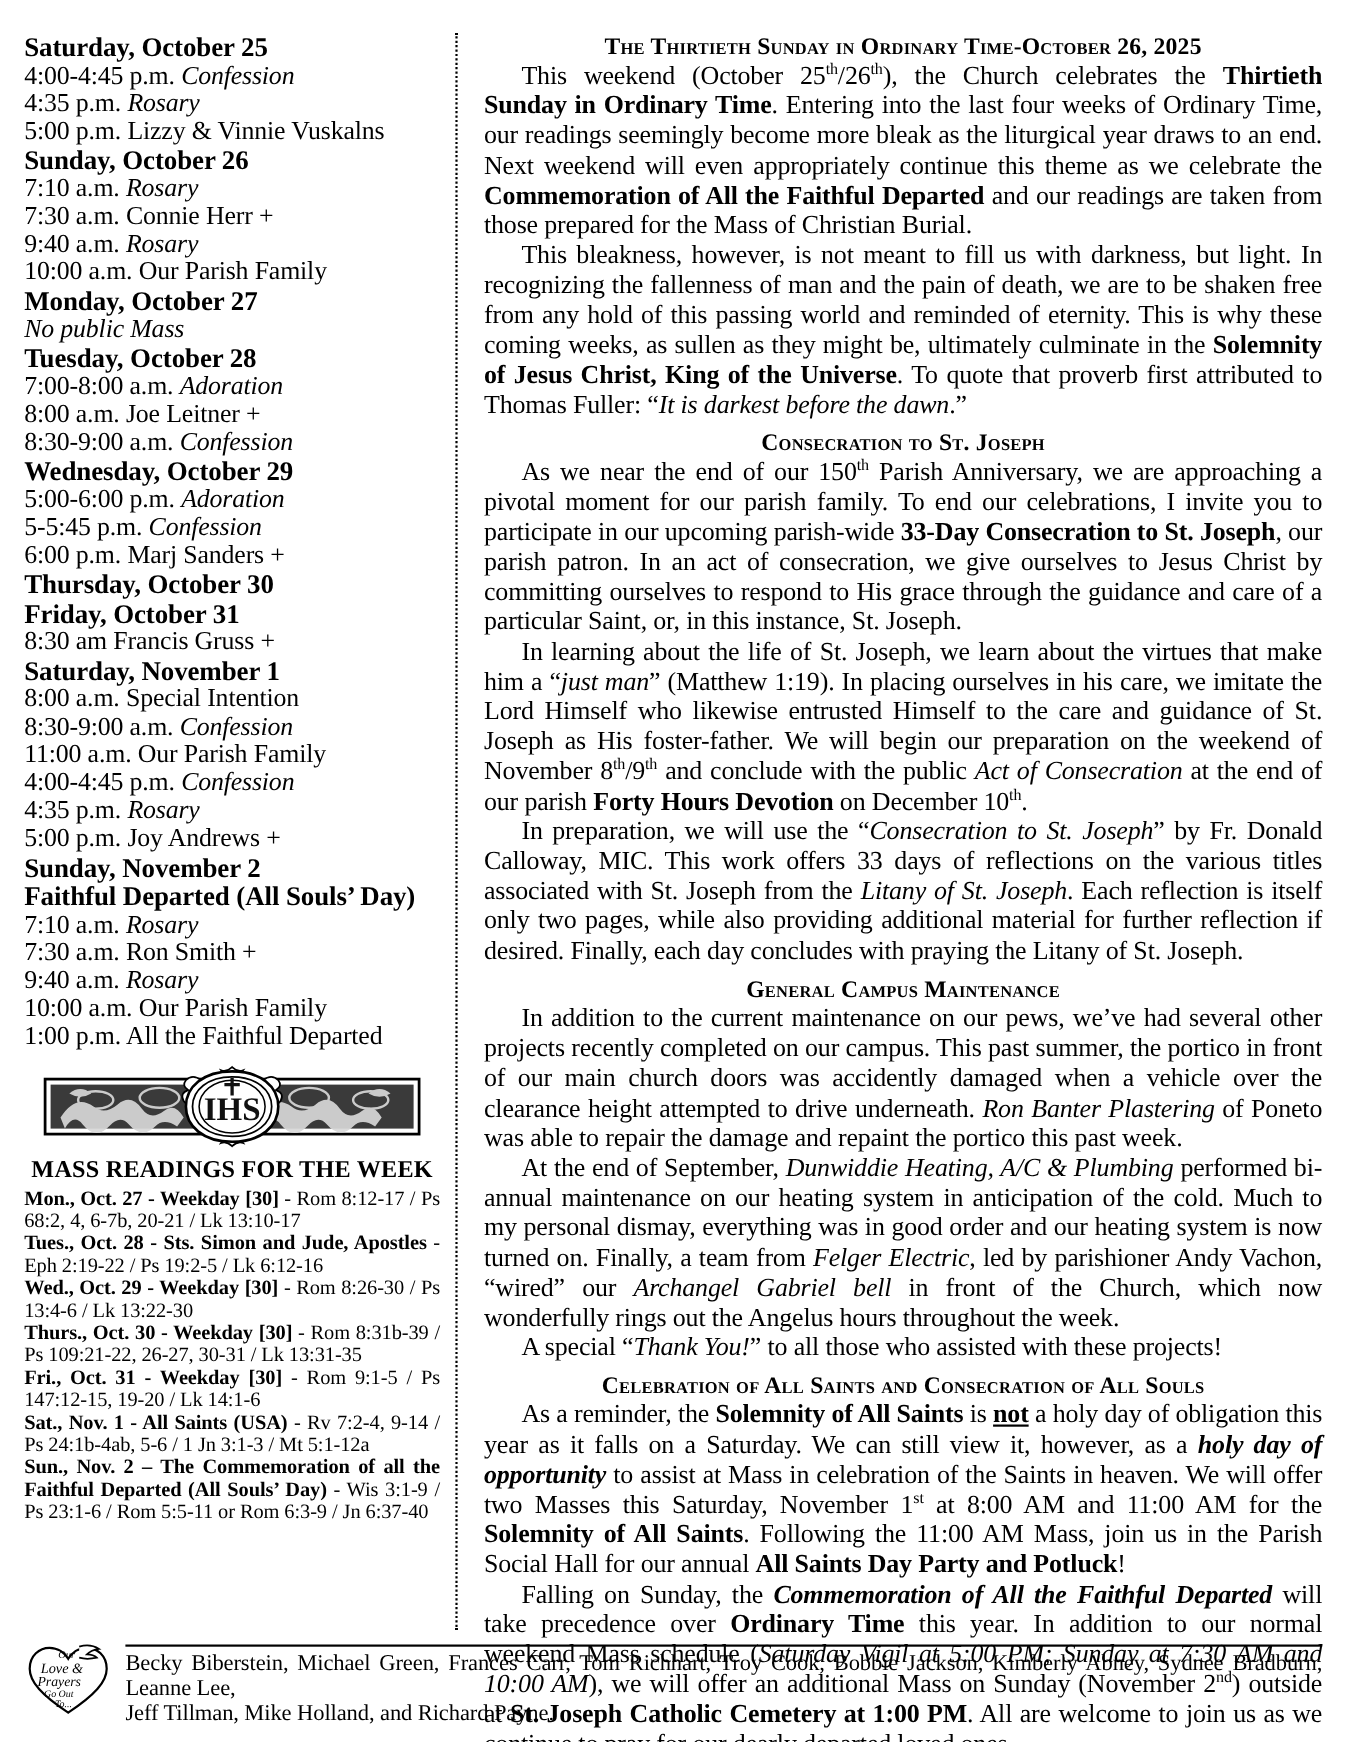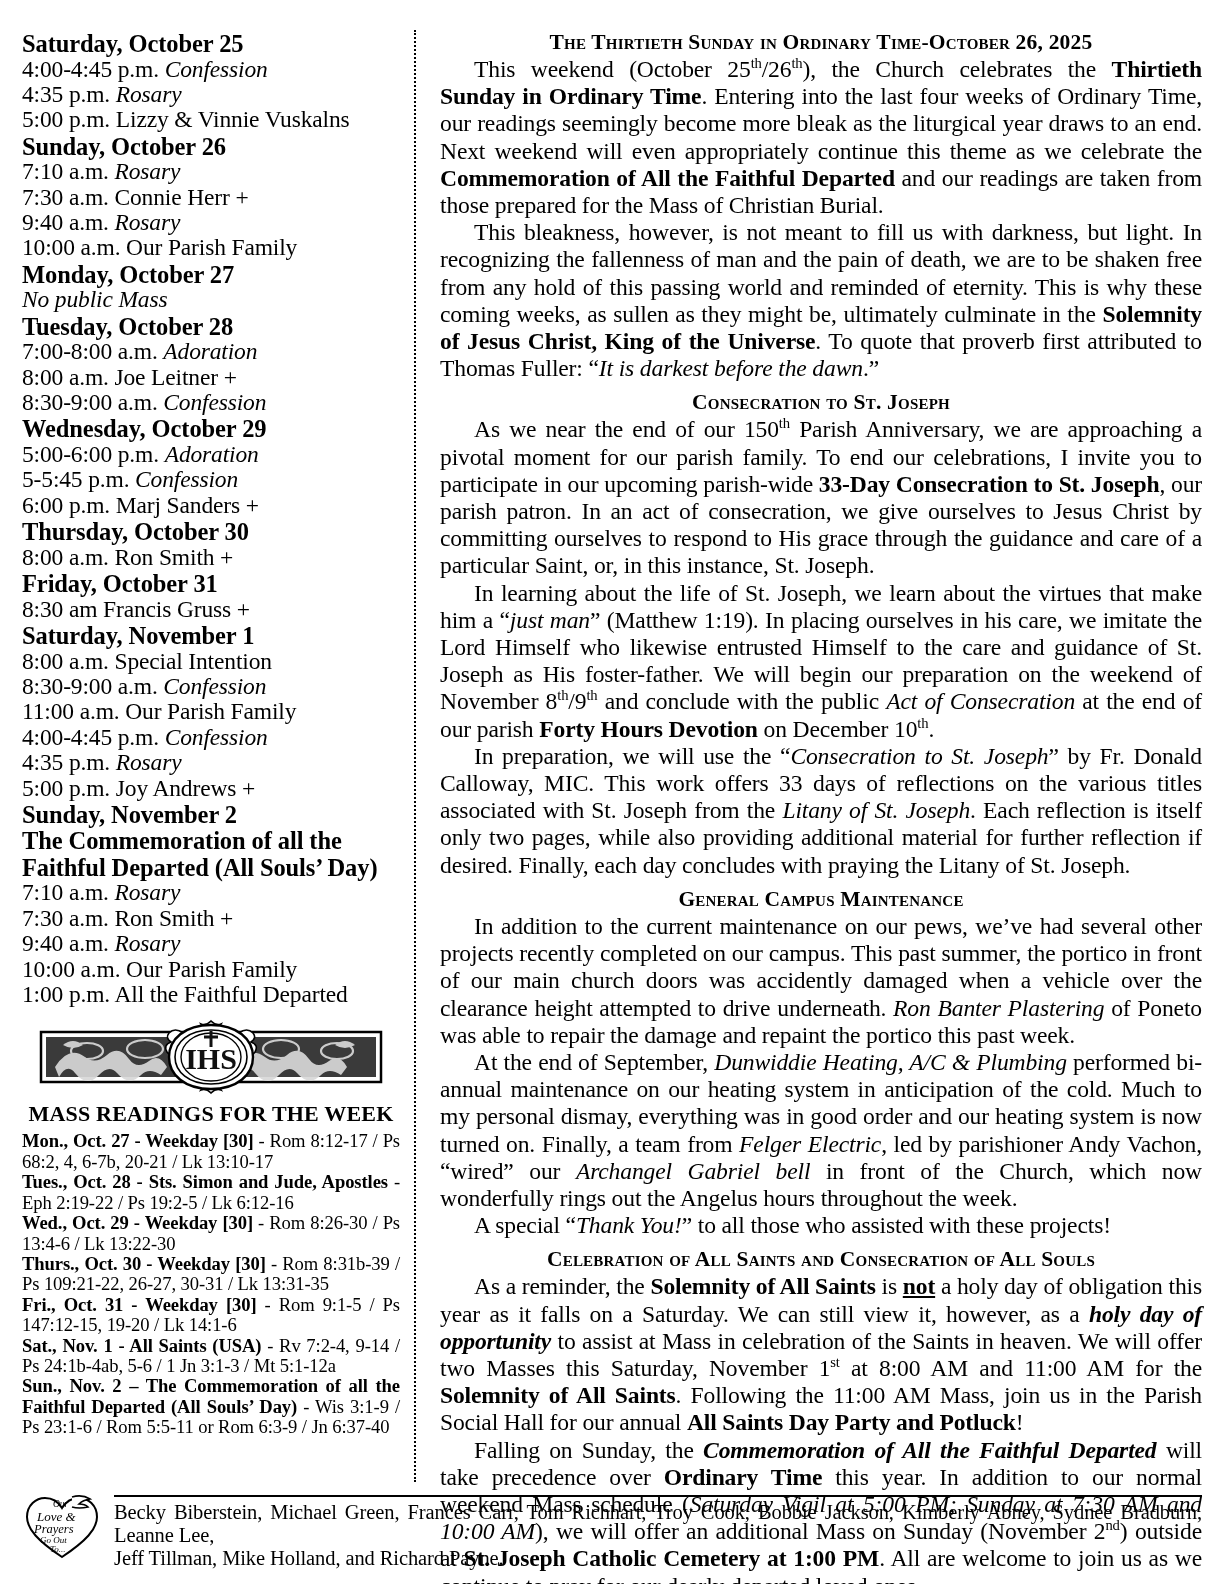--- a/index.html
+++ b/index.html
@@ -168,32 +168,30 @@
           <div class="mass-line"><span class="it">No public Mass</span></div>
           <div class="day-head">Tuesday, October 28</div>
           <div class="mass-line"><span>7:00-8:00 a.m.  </span><span class="it">Adoration</span></div>
           <div class="mass-line"><span>8:00 a.m.  </span><span>Joe Leitner +</span></div>
           <div class="mass-line"><span>8:30-9:00 a.m.  </span><span class="it">Confession</span></div>
           <div class="day-head">Wednesday, October 29</div>
           <div class="mass-line"><span>5:00-6:00 p.m.  </span><span class="it">Adoration</span></div>
           <div class="mass-line"><span>5-5:45 p.m.  </span><span class="it">Confession</span></div>
           <div class="mass-line"><span>6:00 p.m.  </span><span>Marj Sanders +</span></div>
           <div class="day-head">Thursday, October 30</div>
-          <div class="mass-line"><span>8:00 a.m.  </span><span>Ron Smith +</span></div>
           <div class="day-head">Friday, October 31</div>
           <div class="mass-line"><span>8:30 am  </span><span>Francis Gruss +</span></div>
           <div class="day-head">Saturday, November 1</div>
           <div class="mass-line"><span>8:00 a.m.  </span><span>Special Intention</span></div>
           <div class="mass-line"><span>8:30-9:00 a.m.  </span><span class="it">Confession</span></div>
           <div class="mass-line"><span>11:00 a.m.  </span><span>Our Parish Family</span></div>
           <div class="mass-line"><span>4:00-4:45 p.m.  </span><span class="it">Confession</span></div>
           <div class="mass-line"><span>4:35 p.m.  </span><span class="it">Rosary</span></div>
           <div class="mass-line"><span>5:00 p.m.  </span><span>Joy Andrews +</span></div>
           <div class="day-head">Sunday, November 2</div>
-          <div class="day-head">The Commemoration of all the</div>
           <div class="day-head">Faithful Departed (All Souls’ Day)</div>
           <div class="mass-line"><span>7:10 a.m.  </span><span class="it">Rosary</span></div>
           <div class="mass-line"><span>7:30 a.m.  </span><span>Ron Smith +</span></div>
           <div class="mass-line"><span>9:40 a.m.  </span><span class="it">Rosary</span></div>
           <div class="mass-line"><span>10:00 a.m.  </span><span>Our Parish Family</span></div>
           <div class="mass-line"><span>1:00 p.m.  </span><span>All the Faithful Departed</span></div>
         </div>
 
       <div class="ornament">
         <svg width="352" height="76" viewBox="0 0 352 76" xmlns="http://www.w3.org/2000/svg">

